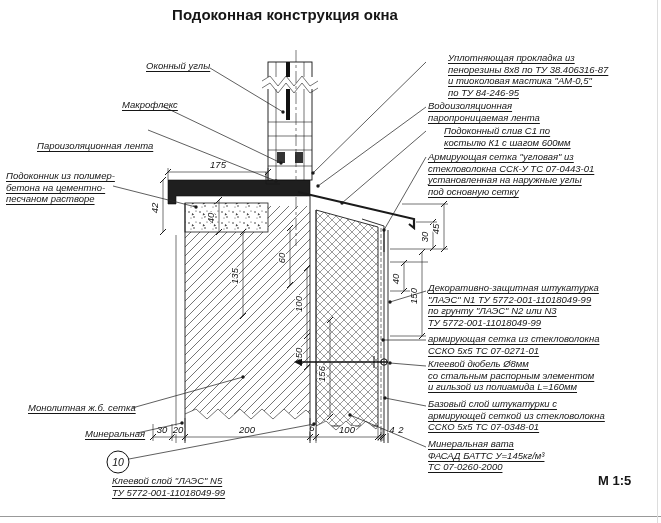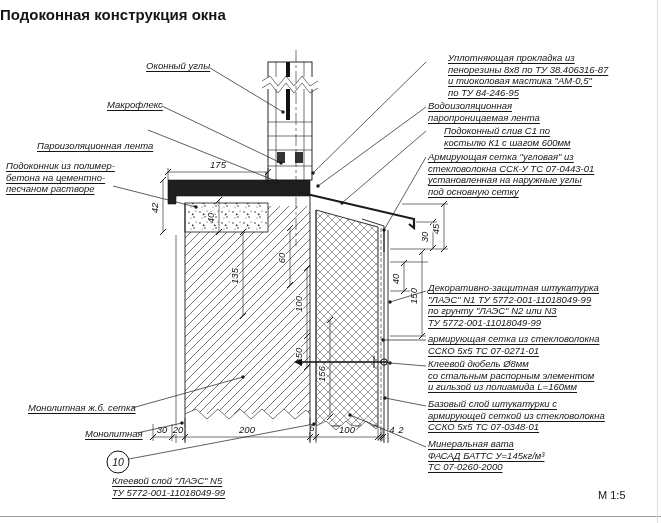--- a/index.html
+++ b/index.html
@@ -1,21 +1,21 @@
 <!DOCTYPE html>
 <html><head>
 <meta charset="utf-8">
 <style>
   *{margin:0;padding:0;box-sizing:border-box}
   html,body{width:661px;height:523px}
   body{position:relative;background:#fff;font-family:"Liberation Sans",sans-serif;overflow:hidden;color:#111}
-  .title{position:absolute;left:0;top:6px;width:570px;text-align:left;font-size:15px;font-weight:600;color:#161616}
+  .title{position:absolute;left:0;top:6px;width:570px;text-align:center;font-size:15px;font-weight:600;color:#161616}
   .lbl{position:absolute;font-size:9.5px;font-style:italic;line-height:11.6px;white-space:pre-line;
        text-decoration:underline;text-underline-offset:2px;color:#161616}
-  .scale{position:absolute;left:598px;top:489px;font-size:11px;font-weight:normal;color:#161616}
+  .scale{position:absolute;left:598px;top:473px;font-size:13px;font-weight:bold;color:#161616}
   .edge-b{position:absolute;left:0;top:516px;width:661px;height:1px;background:#999}
   .edge-r{position:absolute;left:657px;top:0;width:1px;height:523px;background:#ddd}
   svg#drawing{position:absolute;left:0;top:0}
   .ln{stroke:#1a1a1a;stroke-width:.9;fill:none}
   .thin{stroke-width:.6}
   .thick{stroke-width:2.2}
   .dl,.ext{stroke:#2a2a2a;stroke-width:.65;fill:none}
   .tick{stroke:#1a1a1a;stroke-width:1}
   .ld{stroke:#2a2a2a;stroke-width:.75;fill:none}
   .dot{fill:#1a1a1a}
@@ -238,27 +238,27 @@
       <line x1="390" y1="249" x2="448" y2="249" class="ext"></line>
       <line x1="390" y1="262" x2="428" y2="262" class="ext"></line>
       <line x1="390" y1="291" x2="410" y2="291" class="ext"></line>
       <line x1="390" y1="336" x2="426" y2="336" class="ext"></line>
       <line x1="402" y1="204" x2="448" y2="204" class="ext"></line>
       <line x1="416" y1="222" x2="437" y2="222" class="ext"></line>
     </g>
 </svg>
 
 <div class="lbl" style="left:146px;top:60px">Оконный углы</div>
-<div class="lbl" style="left:107px;top:99px">Макрофлекс</div>
+<div class="lbl" style="left:122px;top:99px">Макрофлекс</div>
 <div class="lbl" style="left:37px;top:140px">Пароизоляционная лента</div>
-<div class="lbl" style="left:6px;top:160px">Подоконник из полимер-
+<div class="lbl" style="left:6px;top:170px">Подоконник из полимер-
 бетона на цементно-
 песчаном растворе</div>
 <div class="lbl" style="left:28px;top:402px">Монолитная ж.б. сетка</div>
-<div class="lbl" style="left:85px;top:428px">Монолитная</div>
+<div class="lbl" style="left:85px;top:428px">Минеральная</div>
 <div class="lbl" style="left:112px;top:475px">Клеевой слой "ЛАЭС" N5
 ТУ 5772-001-11018049-99</div>
 
 <div class="lbl" style="left:448px;top:52px">Уплотняющая прокладка из
 пенорезины 8х8 по ТУ 38.406316-87
 и тиоколовая мастика "АМ-0,5"
 по ТУ 84-246-95</div>
 <div class="lbl" style="left:428px;top:100px">Водоизоляционная
 паропроницаемая лента</div>
 <div class="lbl" style="left:444px;top:125px">Подоконный слив С1 по

